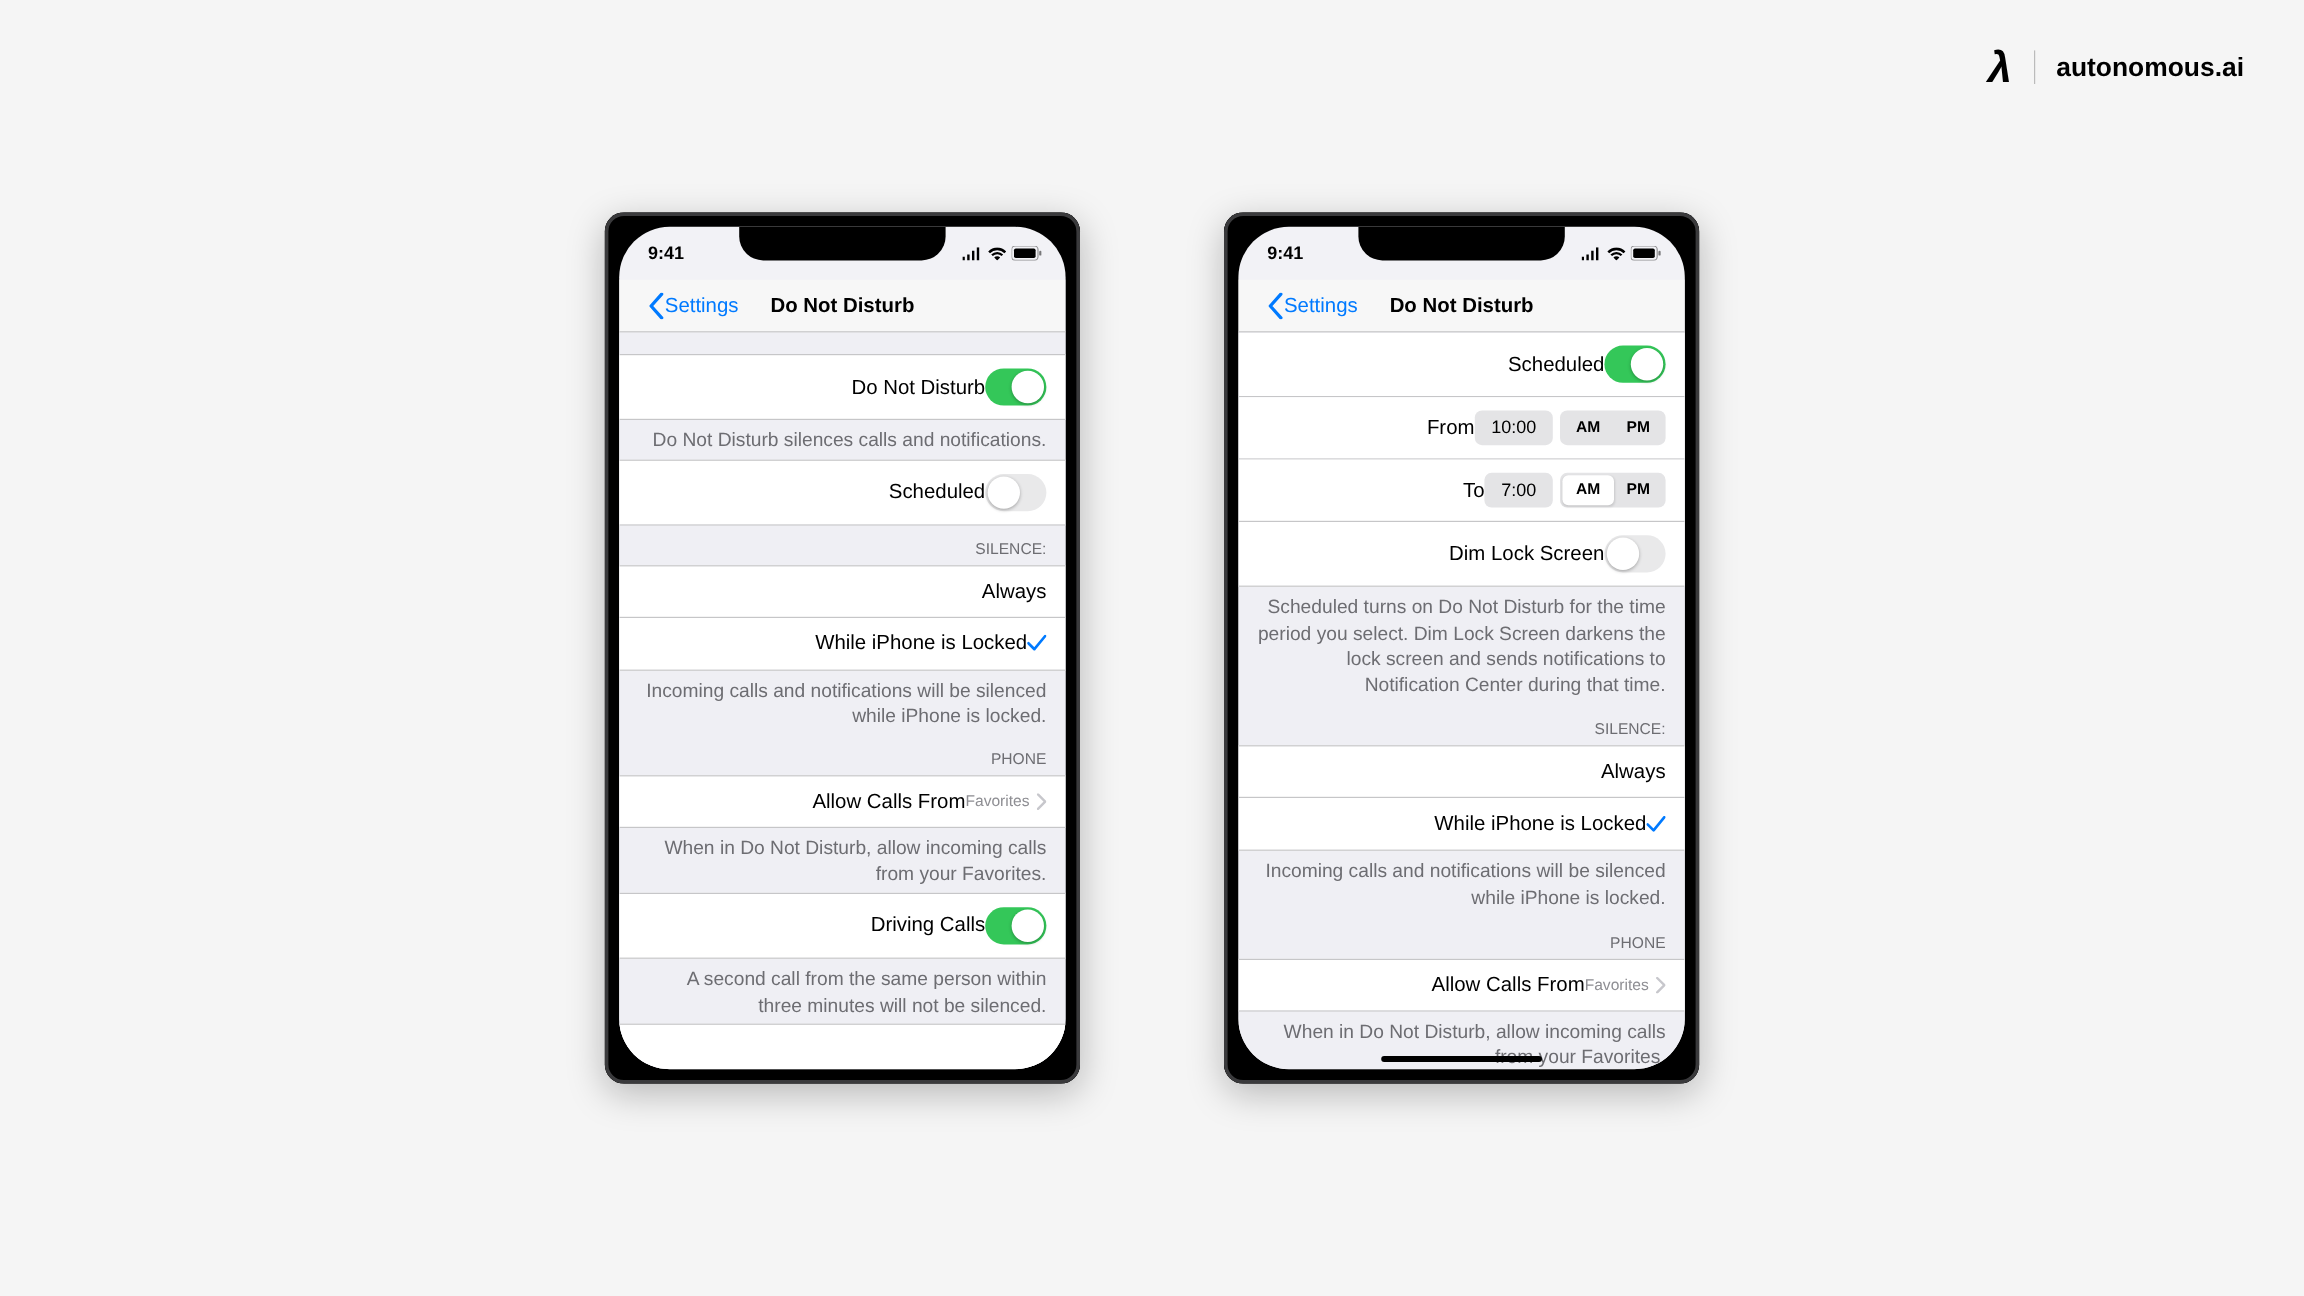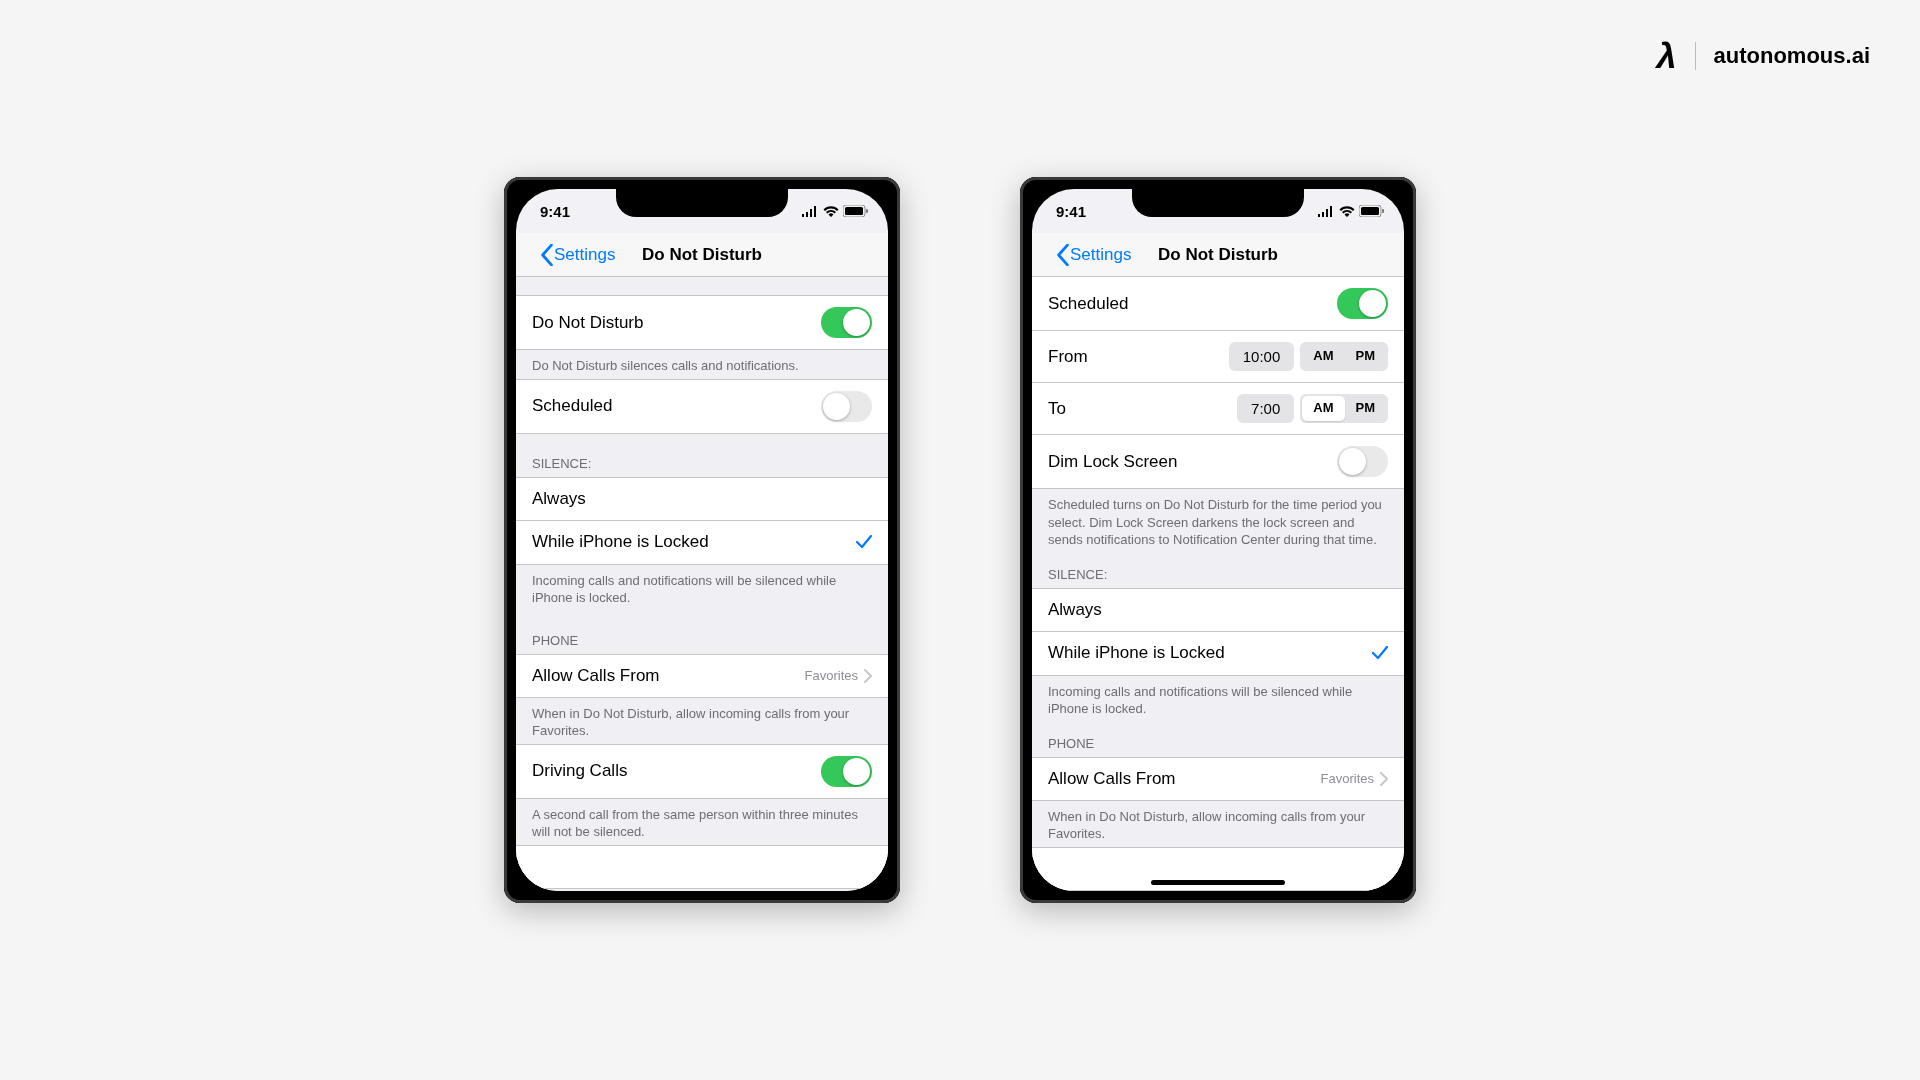--- a/index.html
+++ b/index.html
@@ -11,35 +11,35 @@
 .phones { position: absolute; left: 50%; top: 50%; transform: translate(-50%, -50%); display: flex; gap: 120px; }
 .phone { position: relative; width: 396px; height: 726px; border-radius: 16px; background: #000; box-shadow: 0 8px 30px rgba(0,0,0,.25), inset 0 0 0 3px #3a3a3c, inset 0 0 0 10px #000; overflow: hidden; }
 .phone .screen { position: absolute; inset: 12px; border-radius: 42px; background: #f2f2f6; overflow: hidden; }
 .notch { position: absolute; top: 0; left: 50%; transform: translateX(-50%); width: 172px; height: 28px; background: #000; border-radius: 0 0 20px 20px; z-index: 5; }
 .status-bar { position: absolute; top: 0; left: 0; right: 0; height: 44px; display: flex; justify-content: space-between; align-items: center; padding: 0 20px 0 24px; font-size: 15px; font-weight: 600; z-index: 4; }
 .status-right { display: flex; align-items: center; gap: 4px; }
 .nav-bar { position: absolute; top: 44px; left: 0; right: 0; height: 44px; background: #f7f7f7cc; border-bottom: .5px solid #c6c6c8; display: flex; align-items: center; z-index: 3; }
 .nav-back { display: flex; align-items: center; color: #007aff; font-size: 17px; padding-left: 24px; cursor: pointer; }
 .nav-back svg { width: 14px; height: 22px; }
 .nav-title { position: absolute; left: 0; right: 0; text-align: center; font-weight: 600; font-size: 17px; pointer-events: none; }
-.content { position: absolute; top: 88px; left: 0; right: 0; bottom: 0; overflow: hidden; background: #efeff4; }
+.content { position: absolute; top: 88px; left: 0; right: 0; bottom: 0; overflow: hidden; background: #efeff4; text-align: right; }
 .row { display: flex; align-items: center; min-height: 44px; padding: 11px 16px; background: #fff; border-bottom: .5px solid #c6c6c8; font-size: 17px; }
 .row.first { border-top: .5px solid #c6c6c8; }
 .row .label { flex: 1; }
 .row .value { color: #8e8e93; font-size: 13px; }
 .row .chev { color: #c7c7cc; margin-left: 6px; display: flex; }
 .row .check { color: #007aff; display: flex; }
 .row .toggle { width: 51px; height: 31px; border-radius: 16px; position: relative; cursor: pointer; }
 .toggle.on { background: #34c759; }
 .toggle.off { background: #e9e9ea; }
 .toggle .knob { position: absolute; top: 2px; width: 27px; height: 27px; border-radius: 50%; background: #fff; box-shadow: 0 1px 3px rgba(0,0,0,.3); }
 .toggle.on .knob { right: 2px; }
 .toggle.off .knob { left: 2px; }
-.section-header { font-size: 13px; color: #6d6d72; padding: 22px 16px 6px; text-transform: uppercase; }
-.section-footer { font-size: 13px; color: #6d6d72; padding: 7px 16px 4px; line-height: 1.35; }
+.section-header { font-size: 13px; color: #6d6d72; padding: 12px 16px 6px; text-transform: uppercase; }
+.section-footer { font-size: 16px; color: #6d6d72; padding: 7px 16px 4px; line-height: 1.35; }
 .time-picker { display: flex; gap: 6px; }
 .time-box { background: #e4e4e6; border-radius: 6px; padding: 6px 14px; font-size: 15px; font-weight: 400; }
 .ampm { display: flex; border-radius: 6px; background: #e4e4e6; padding: 2px; }
 .ampm span { padding: 4px 11px; font-size: 13px; font-weight: 600; color: #000; border-radius: 5px; }
 .ampm span.sel { background: #fff; box-shadow: 0 1px 2px rgba(0,0,0,.12); }
 .home-ind { position: absolute; bottom: 6px; left: 50%; transform: translateX(-50%); width: 134px; height: 5px; background: #000; border-radius: 3px; }
 .spacer { height: 18px; }
 </style>
 </head>
 <body>

